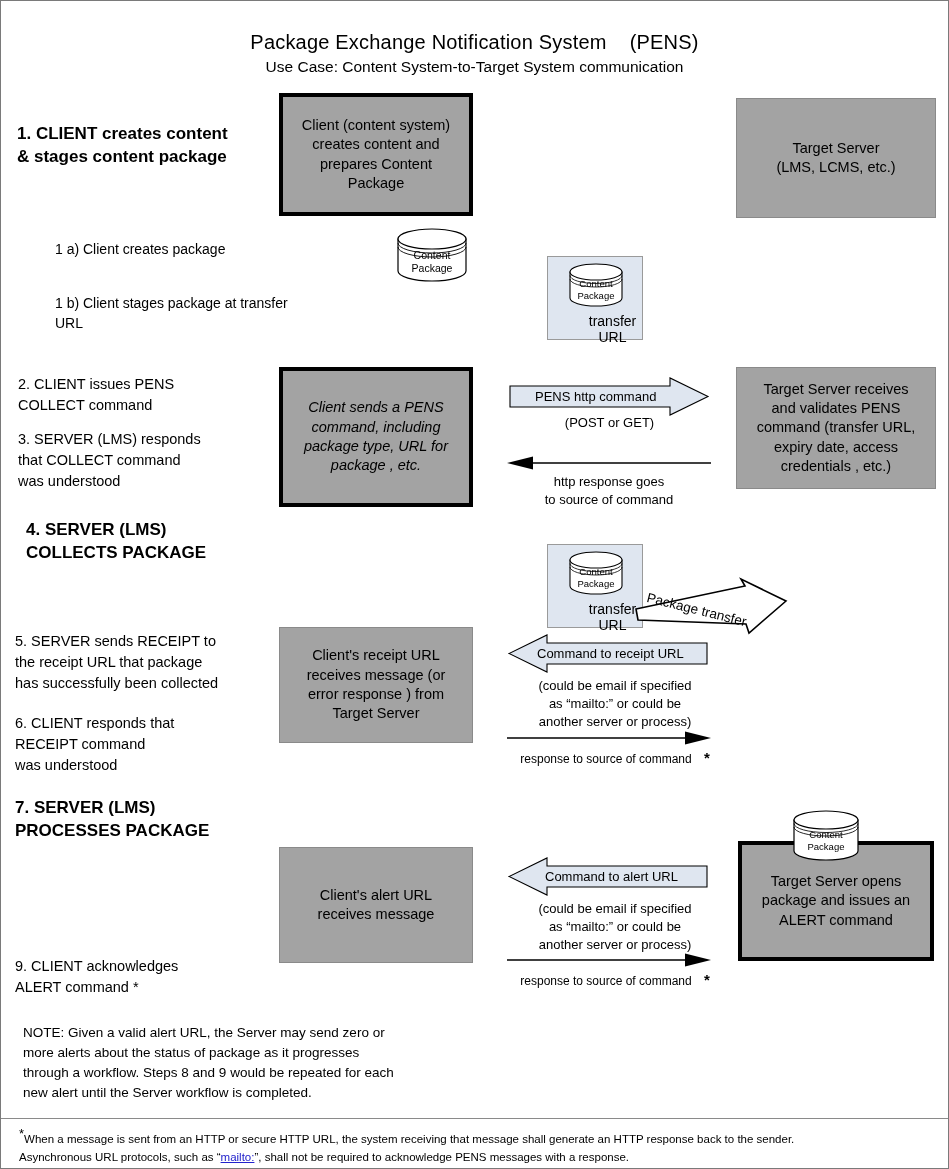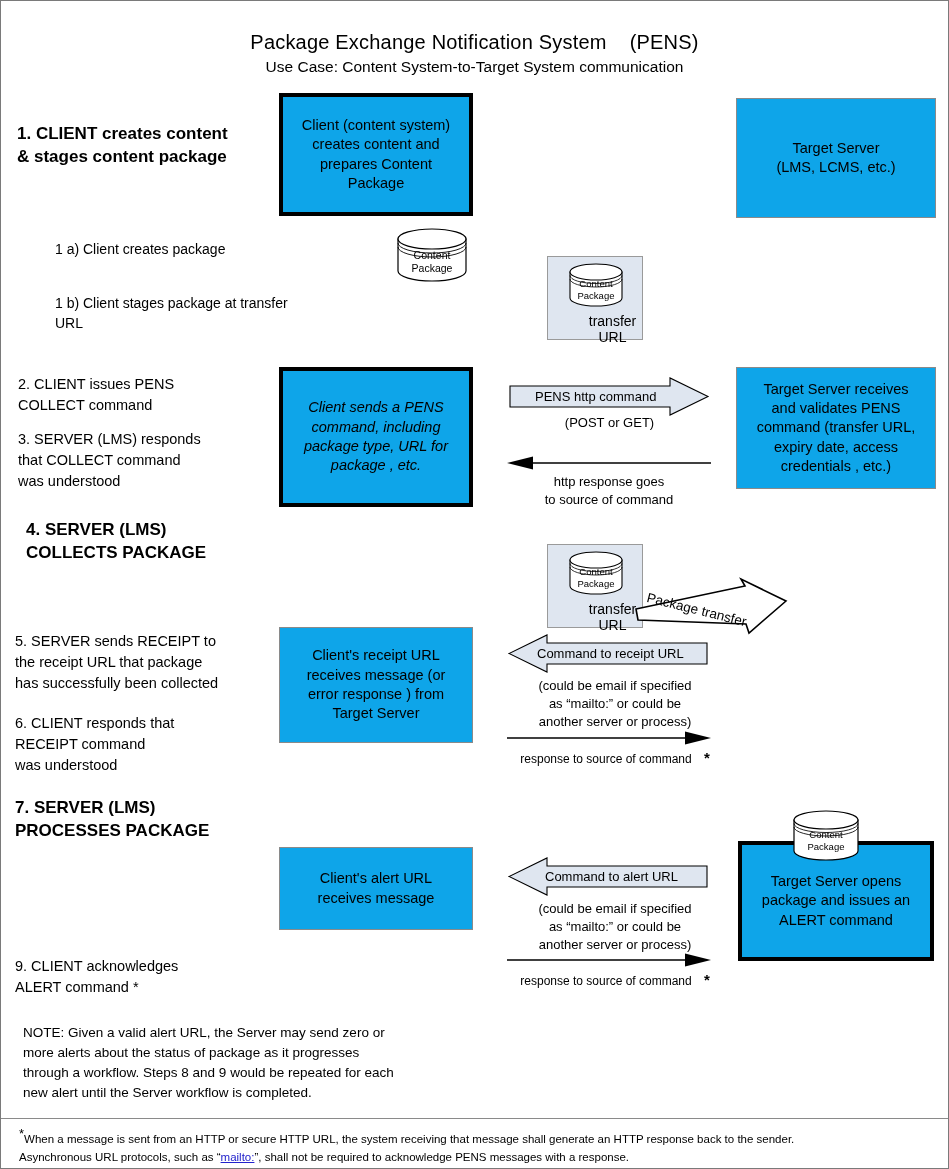--- a/index.html
+++ b/index.html
@@ -44,21 +44,21 @@
     white-space:pre-line;
   }
   .phase-sub {
     font-size:14px;
     line-height:1.45;
     white-space:pre-line;
   }
 
   
   .box {
-    background:#0ea5e9;
+    background:#a3a3a3;
     display:flex; align-items:center; justify-content:center;
     text-align:center;
     font-size:14.5px;
     line-height:1.33;
     white-space:pre-line;
     padding:4px 0;
   }
   .box.heavy { border:4px solid #000; }
   .box.light { border:1px solid #8a8a8a; }
 
@@ -281,21 +281,21 @@
       <path d="M2,18 A32,9 0 0 0 66,18" fill="none" stroke="#000" stroke-width="0.85"></path>
     </svg>
     <div class="cyltxt" style="top:20px; font-size:9.5px;">Content
 Package</div>
   </div>
 
   <div class="abs box heavy" style="left:737px; top:840px; width:196px; height:120px;">Target Server opens
 package and issues an
 ALERT command</div>
 
-  <div class="abs box light" style="left:278px; top:846px; width:194px; height:83px;">Client's alert URL
+  <div class="abs box light" style="left:278px; top:846px; width:194px; height:116px;">Client's alert URL
 receives message</div>
 
   <div class="fatarrow" style="left:507px; top:857px; width:199px; height:37px;">
     <svg width="199" height="37" viewBox="0 0 199 37">
       <path d="M199,8 L39,8 L39,0 L1,18.5 L39,37 L39,29 L199,29 Z" fill="#dfe6f0" stroke="#000" stroke-width="1.1"></path>
     </svg>
   </div>
   <div class="arrowlabel" style="left:544px; top:868px;">Command to alert URL</div>
   <div class="thinlabel" style="left:507px; top:899px; width:214px;">(could be email if specified
 as “mailto:” or could be

